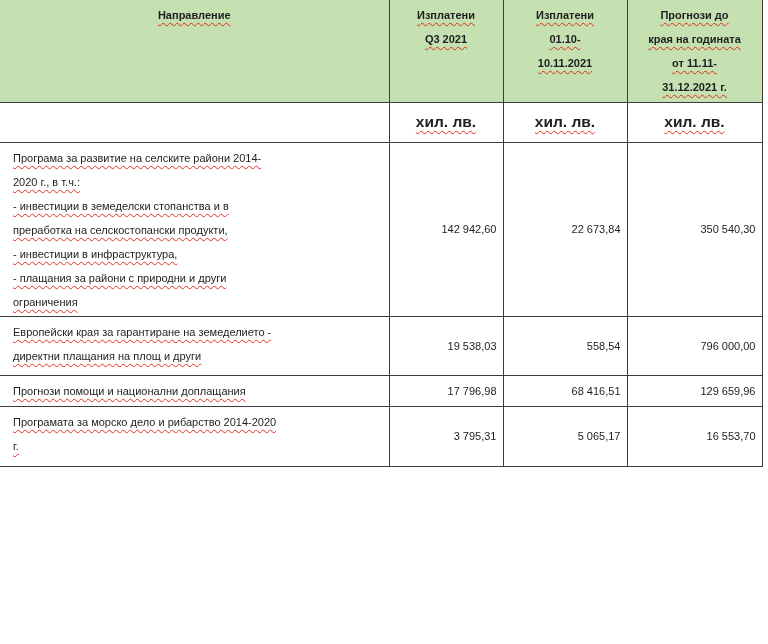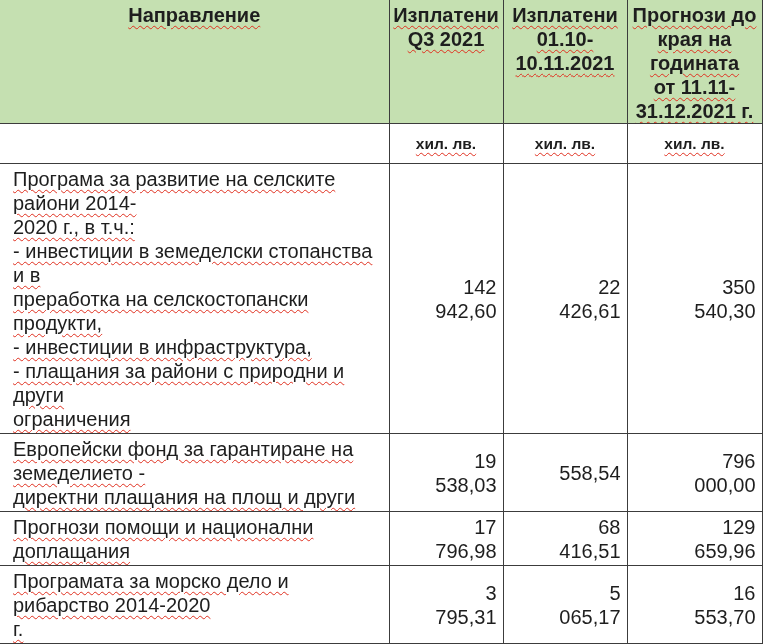--- a/index.html
+++ b/index.html
@@ -13,21 +13,21 @@
     color: #1e1e1e;
   }
   table.doc-table {
     border-collapse: collapse;
     table-layout: fixed;
     width: 762px;
   }
   td {
     border: 1.5px solid #3c3c3c;
     padding: 0;
-    font-size: 20px;
+    font-size: 11px;
     line-height: 24px;
     overflow: hidden;
   }
   td:first-child { border-left: none; }
   tr.r-header td { border-top: none; }
 
   tr.r-header { height: 102px; }
   tr.r-units  { height: 40px; }
   tr.r1 { height: 173px; }
   tr.r2 { height: 59px; }
@@ -104,26 +104,26 @@
 
   <tr class="r1">
     <td class="label sq">Програма за развитие на селските райони 2014-
 2020 г., в т.ч.:
 - инвестиции в земеделски стопанства и в
 преработка на селскостопански продукти,
 - инвестиции в инфраструктура,
 - плащания за райони с природни и други
 ограничения</td>
     <td class="num">142 942,60</td>
-    <td class="num">22 426,61</td>
+    <td class="num">22 673,84</td>
     <td class="num">350 540,30</td>
   </tr>
 
   <tr class="r2">
-    <td class="label sq">Европейски фонд за гарантиране на земеделието -
+    <td class="label sq">Европейски края за гарантиране на земеделието -
 директни плащания на площ и други</td>
     <td class="num">19 538,03</td>
     <td class="num">558,54</td>
     <td class="num">796 000,00</td>
   </tr>
 
 
   <tr class="r4">
     <td class="label sq">Прогнози помощи и национални доплащания</td>
     <td class="num">17 796,98</td>

